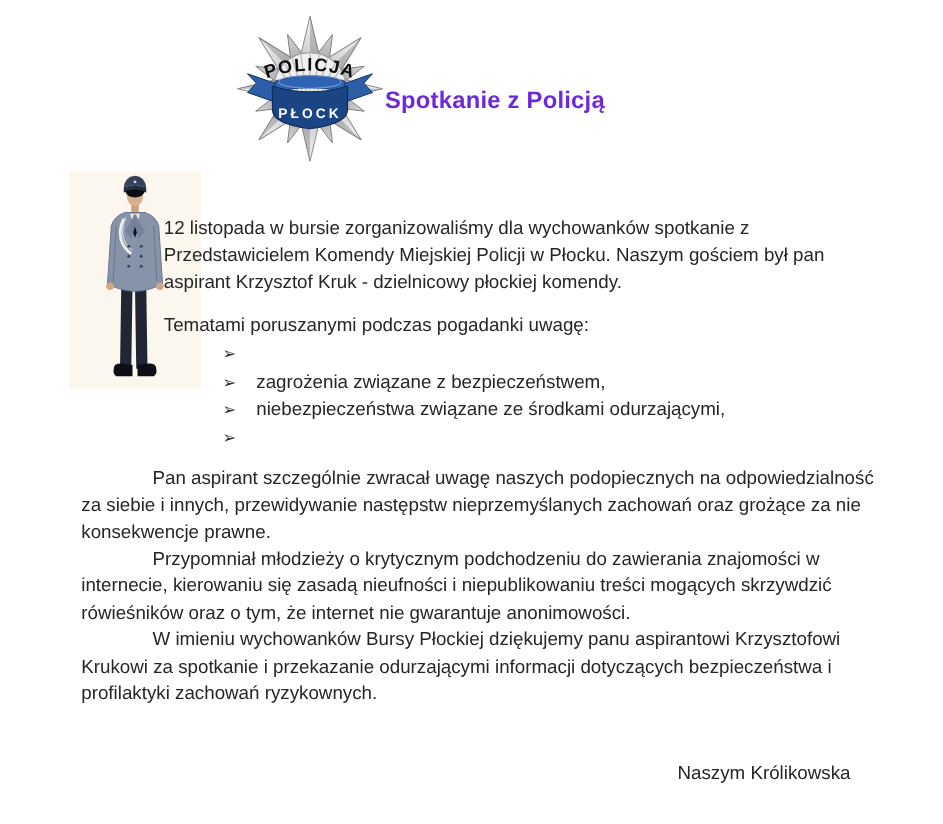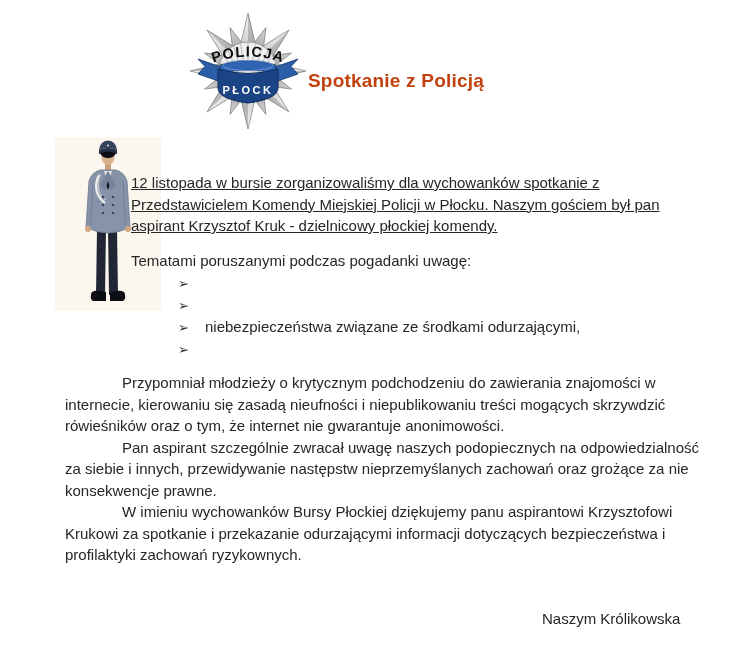--- a/index.html
+++ b/index.html
@@ -16,37 +16,37 @@
   .logo {
     position: absolute;
     left: 186px; top: 8px;
     width: 124px; height: 122px;
   }
   .page-title {
     position: absolute;
     left: 308px; top: 70px;
     font-size: 19px;
     font-weight: bold;
-    color: #c2410c;
+    color: #6d28d9;
     letter-spacing: 0.2px;
   }
   .photo {
     position: absolute;
     left: 55px; top: 137px;
     width: 106px; height: 174px;
   }
   .intro {
     position: absolute;
     left: 131px; top: 172px;
     width: 590px;
     font-size: 15px;
     line-height: 21.5px;
   }
   .intro p { white-space: pre-line; }
-  .intro .lead-gap { margin-bottom: 13px; text-decoration: underline; }
+  .intro .lead-gap { margin-bottom: 13px; }
   .topics-list {
     position: absolute;
     left: 178px; top: 273px;
     list-style: none;
     font-size: 15px;
     line-height: 21.5px;
   }
   .topics-list li { display: flex; align-items: baseline; }
   .topics-list .marker {
     width: 27px;
@@ -212,37 +212,38 @@
 aspirant Krzysztof Kruk - dzielnicowy płockiej komendy.</p>
     <p>Tematami poruszanymi podczas pogadanki uwagę:</p>
   </div>
 
   <ul class="topics-list">
     <li>
       <span class="marker">➢</span>
     </li>
     <li>
       <span class="marker">➢</span>
+      <span>zagrożenia związane z bezpieczeństwem,</span>
     </li>
     <li>
       <span class="marker">➢</span>
       <span>niebezpieczeństwa związane ze środkami odurzającymi,</span>
     </li>
     <li>
       <span class="marker">➢</span>
     </li>
   </ul>
 
   <div class="body-text">
+    <p>Pan aspirant szczególnie zwracał uwagę naszych podopiecznych na odpowiedzialność
+za siebie i innych, przewidywanie następstw nieprzemyślanych zachowań oraz grożące za nie
+konsekwencje prawne.</p>
     <p>Przypomniał młodzieży o krytycznym podchodzeniu do zawierania znajomości w
 internecie, kierowaniu się zasadą nieufności i niepublikowaniu treści mogących skrzywdzić
 rówieśników oraz o tym, że internet nie gwarantuje anonimowości.</p>
-    <p>Pan aspirant szczególnie zwracał uwagę naszych podopiecznych na odpowiedzialność
-za siebie i innych, przewidywanie następstw nieprzemyślanych zachowań oraz grożące za nie
-konsekwencje prawne.</p>
     <p>W imieniu wychowanków Bursy Płockiej dziękujemy panu aspirantowi Krzysztofowi
 Krukowi za spotkanie i przekazanie odurzającymi informacji dotyczących bezpieczeństwa i
 profilaktyki zachowań ryzykownych.</p>
   </div>
 
   <div class="signatures">
     <div>Naszym Królikowska</div>
   </div>
 
 </div>

